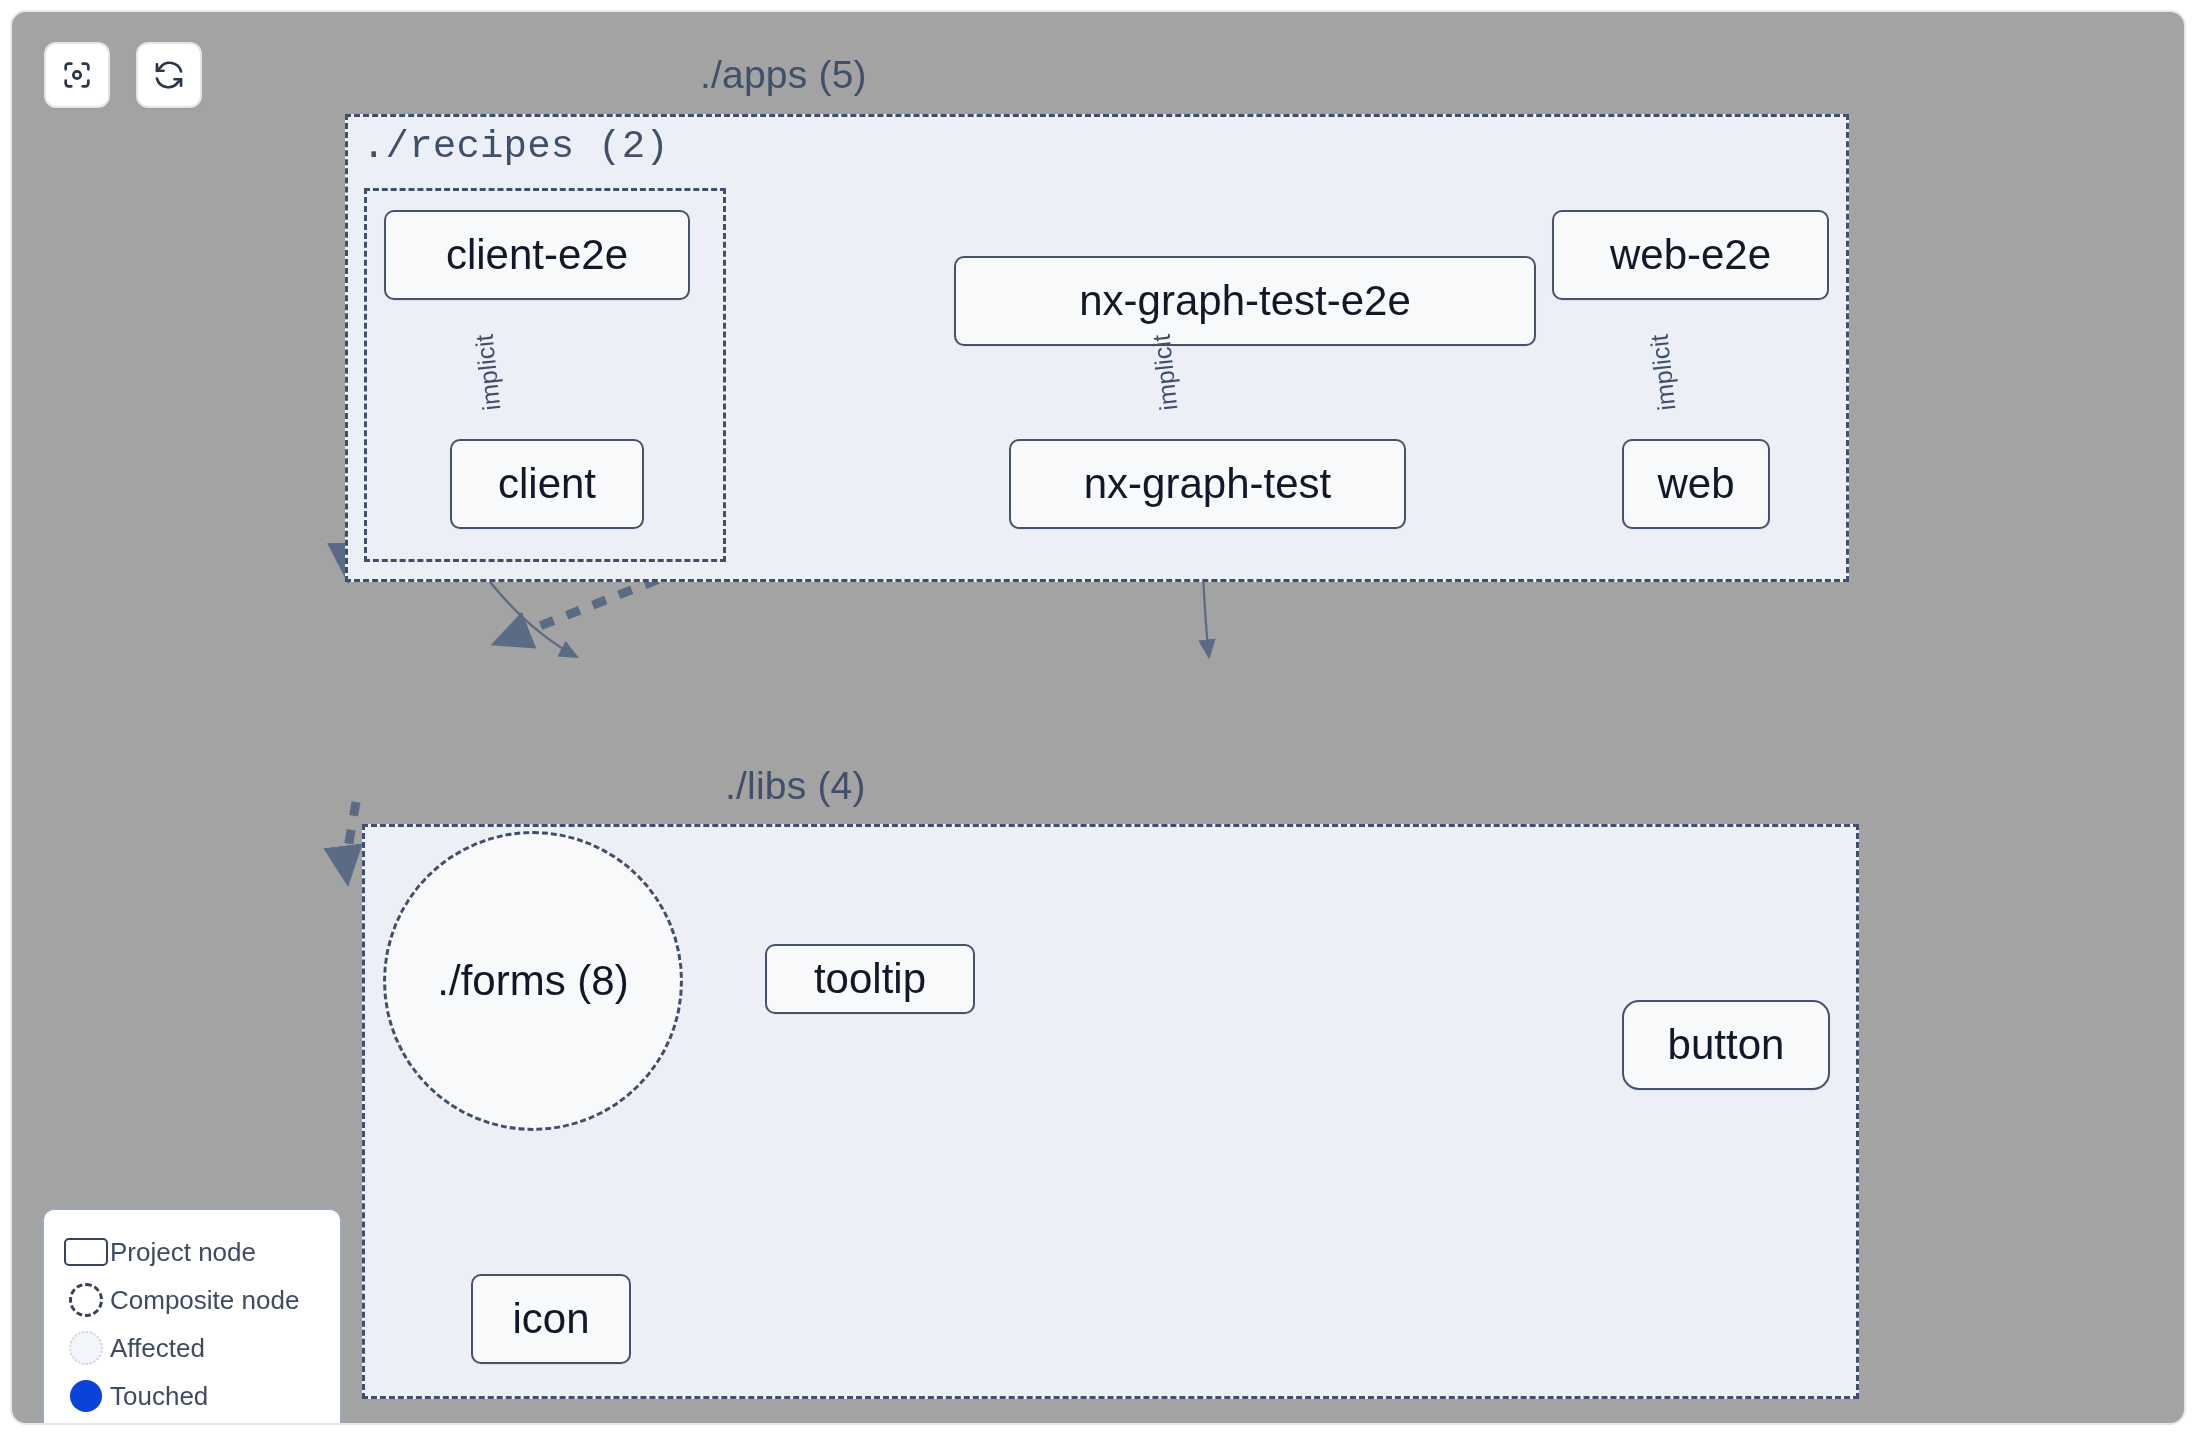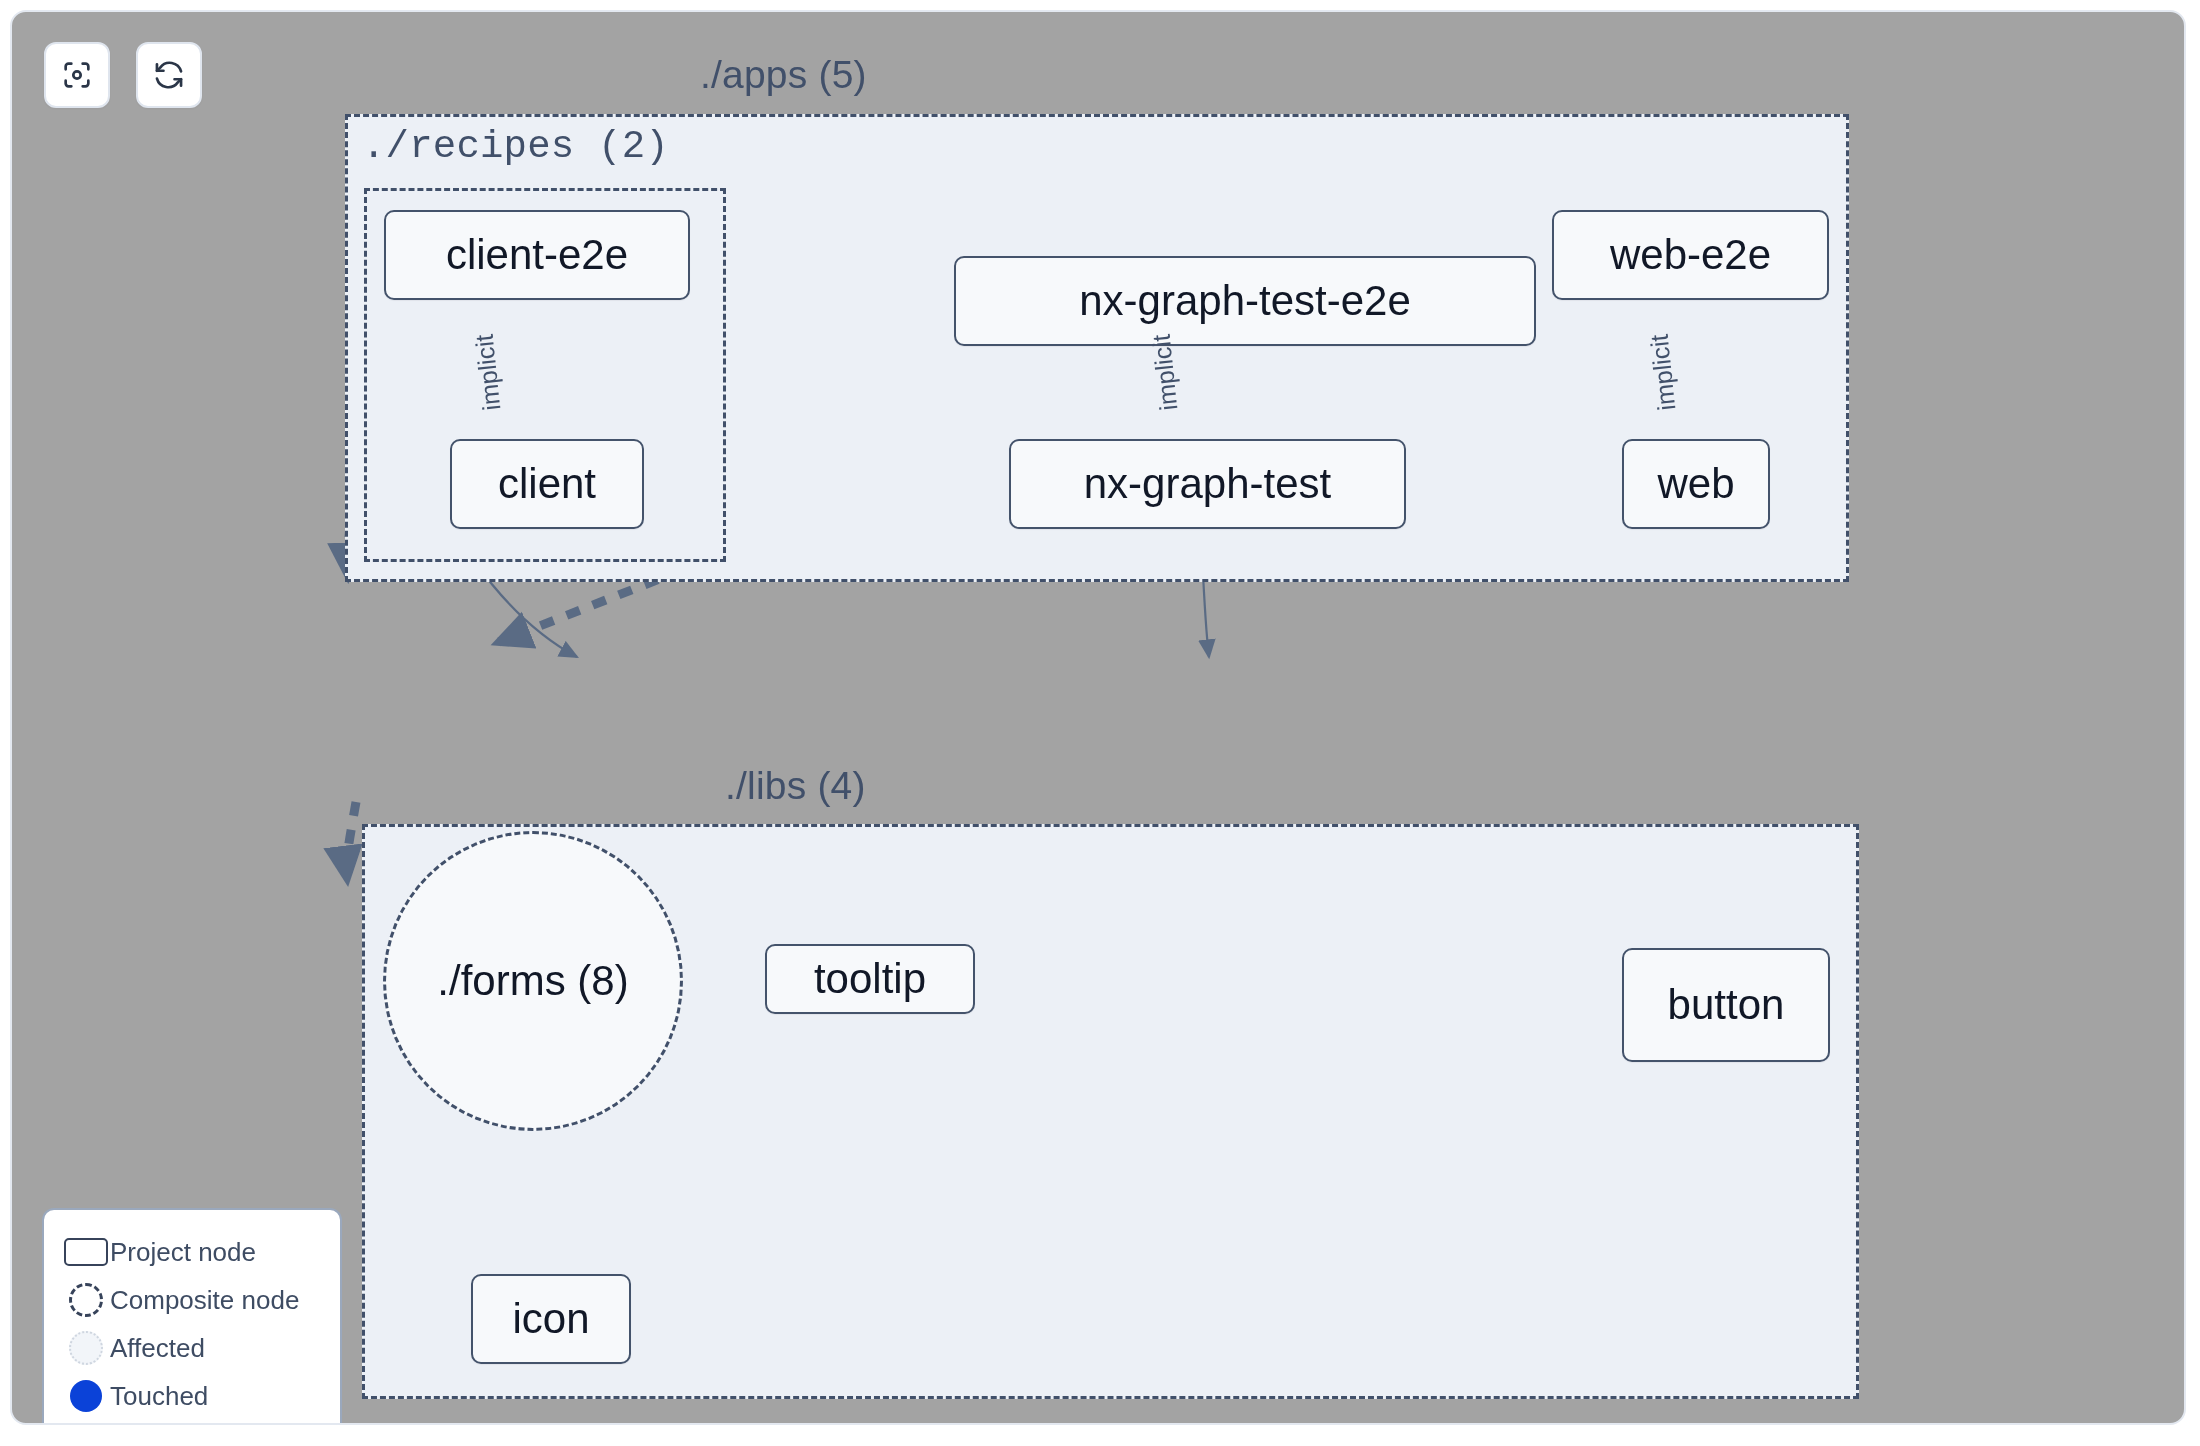--- a/index.html
+++ b/index.html
@@ -255,21 +255,21 @@
   <div class="node" style="left:438px; top:427px; width:194px; height:90px;">client</div>
 
   <div class="node" style="left:997px; top:427px; width:397px; height:90px;">nx-graph-test</div>
 
   <div class="node" style="left:1610px; top:427px; width:148px; height:90px;">web</div>
 
   <div class="node-composite" style="left:371px; top:819px; width:300px; height:300px;">./forms (8)</div>
 
   <div class="node" style="left:753px; top:932px; width:210px; height:70px;">tooltip</div>
 
-  <div class="node" style="left:1610px; top:936px; width:208px; height:114px;">button</div>
+  <div class="node" style="left:1610px; top:988px; width:208px; height:90px;border-radius:17px;">button</div>
 
   <div class="node" style="left:459px; top:1262px; width:160px; height:90px;">icon</div>
 
   <div class="edge-label" style="left:480px; top:384px; transform: rotate(-96deg);">implicit</div>
 
   <div class="edge-label" style="left:1157px; top:384px; transform: rotate(-96deg);">implicit</div>
 
   <div class="edge-label" style="left:1655px; top:384px; transform: rotate(-96deg);">implicit</div>
 
   <div id="legend">

